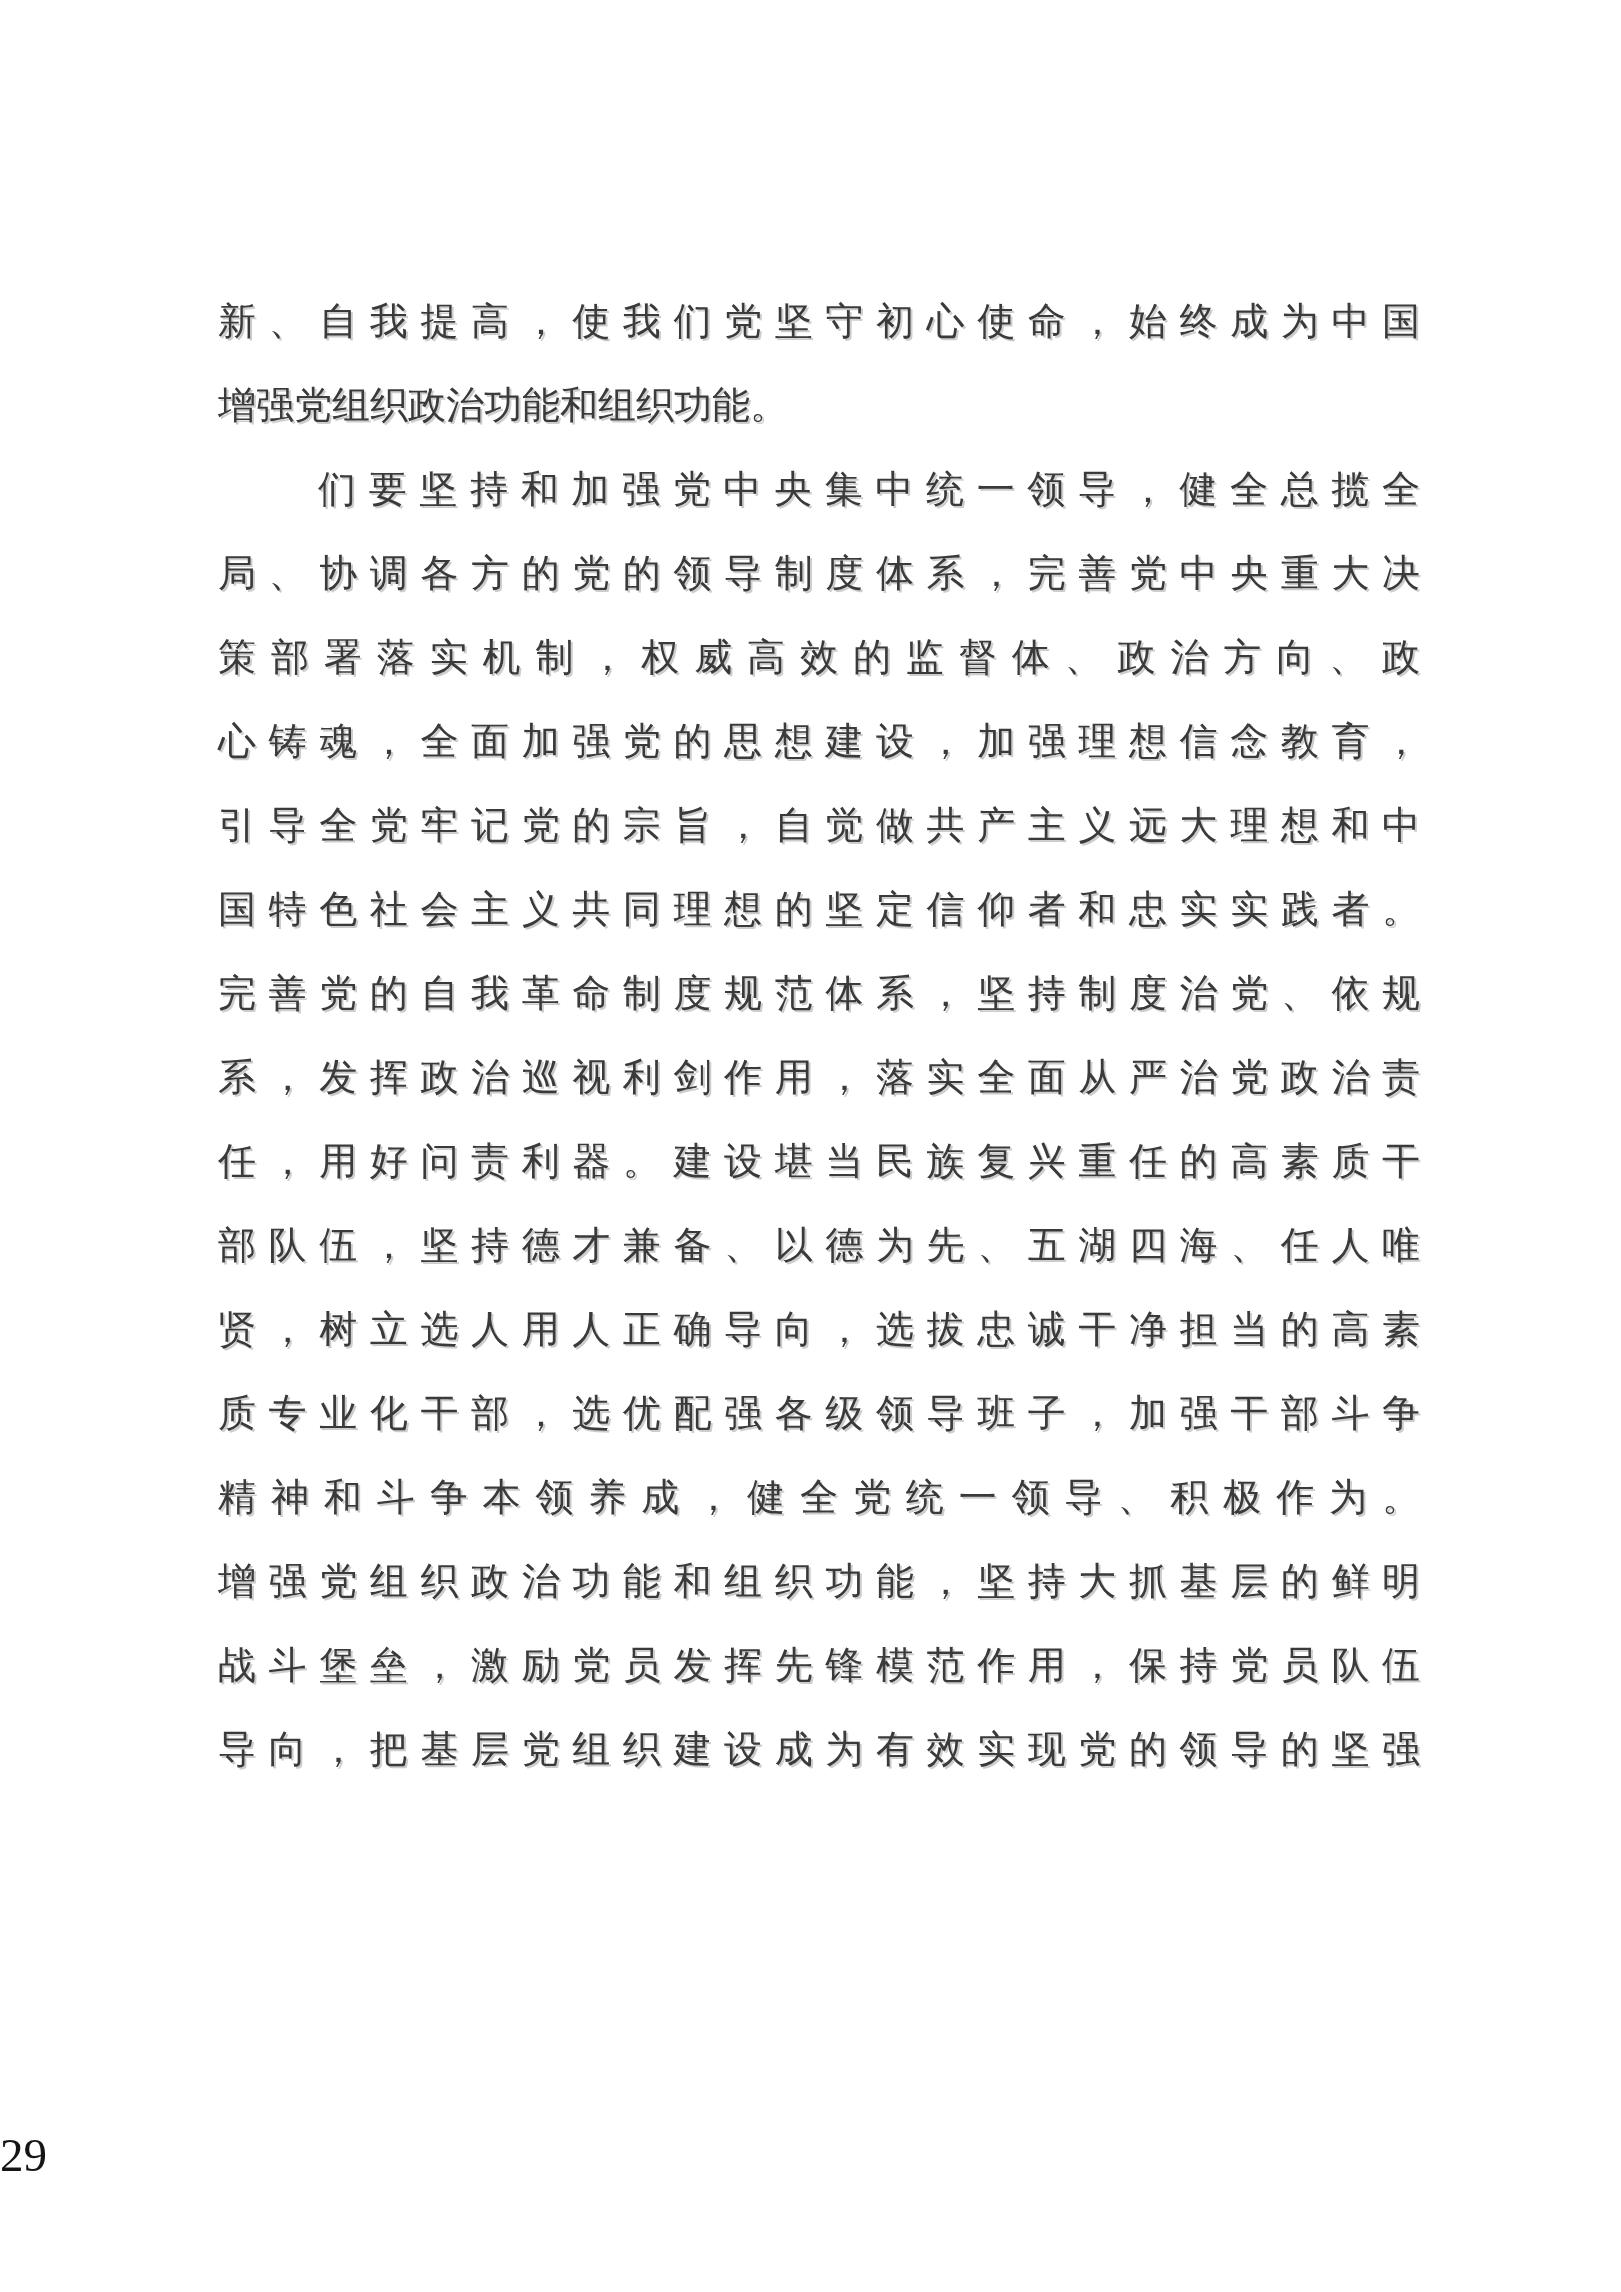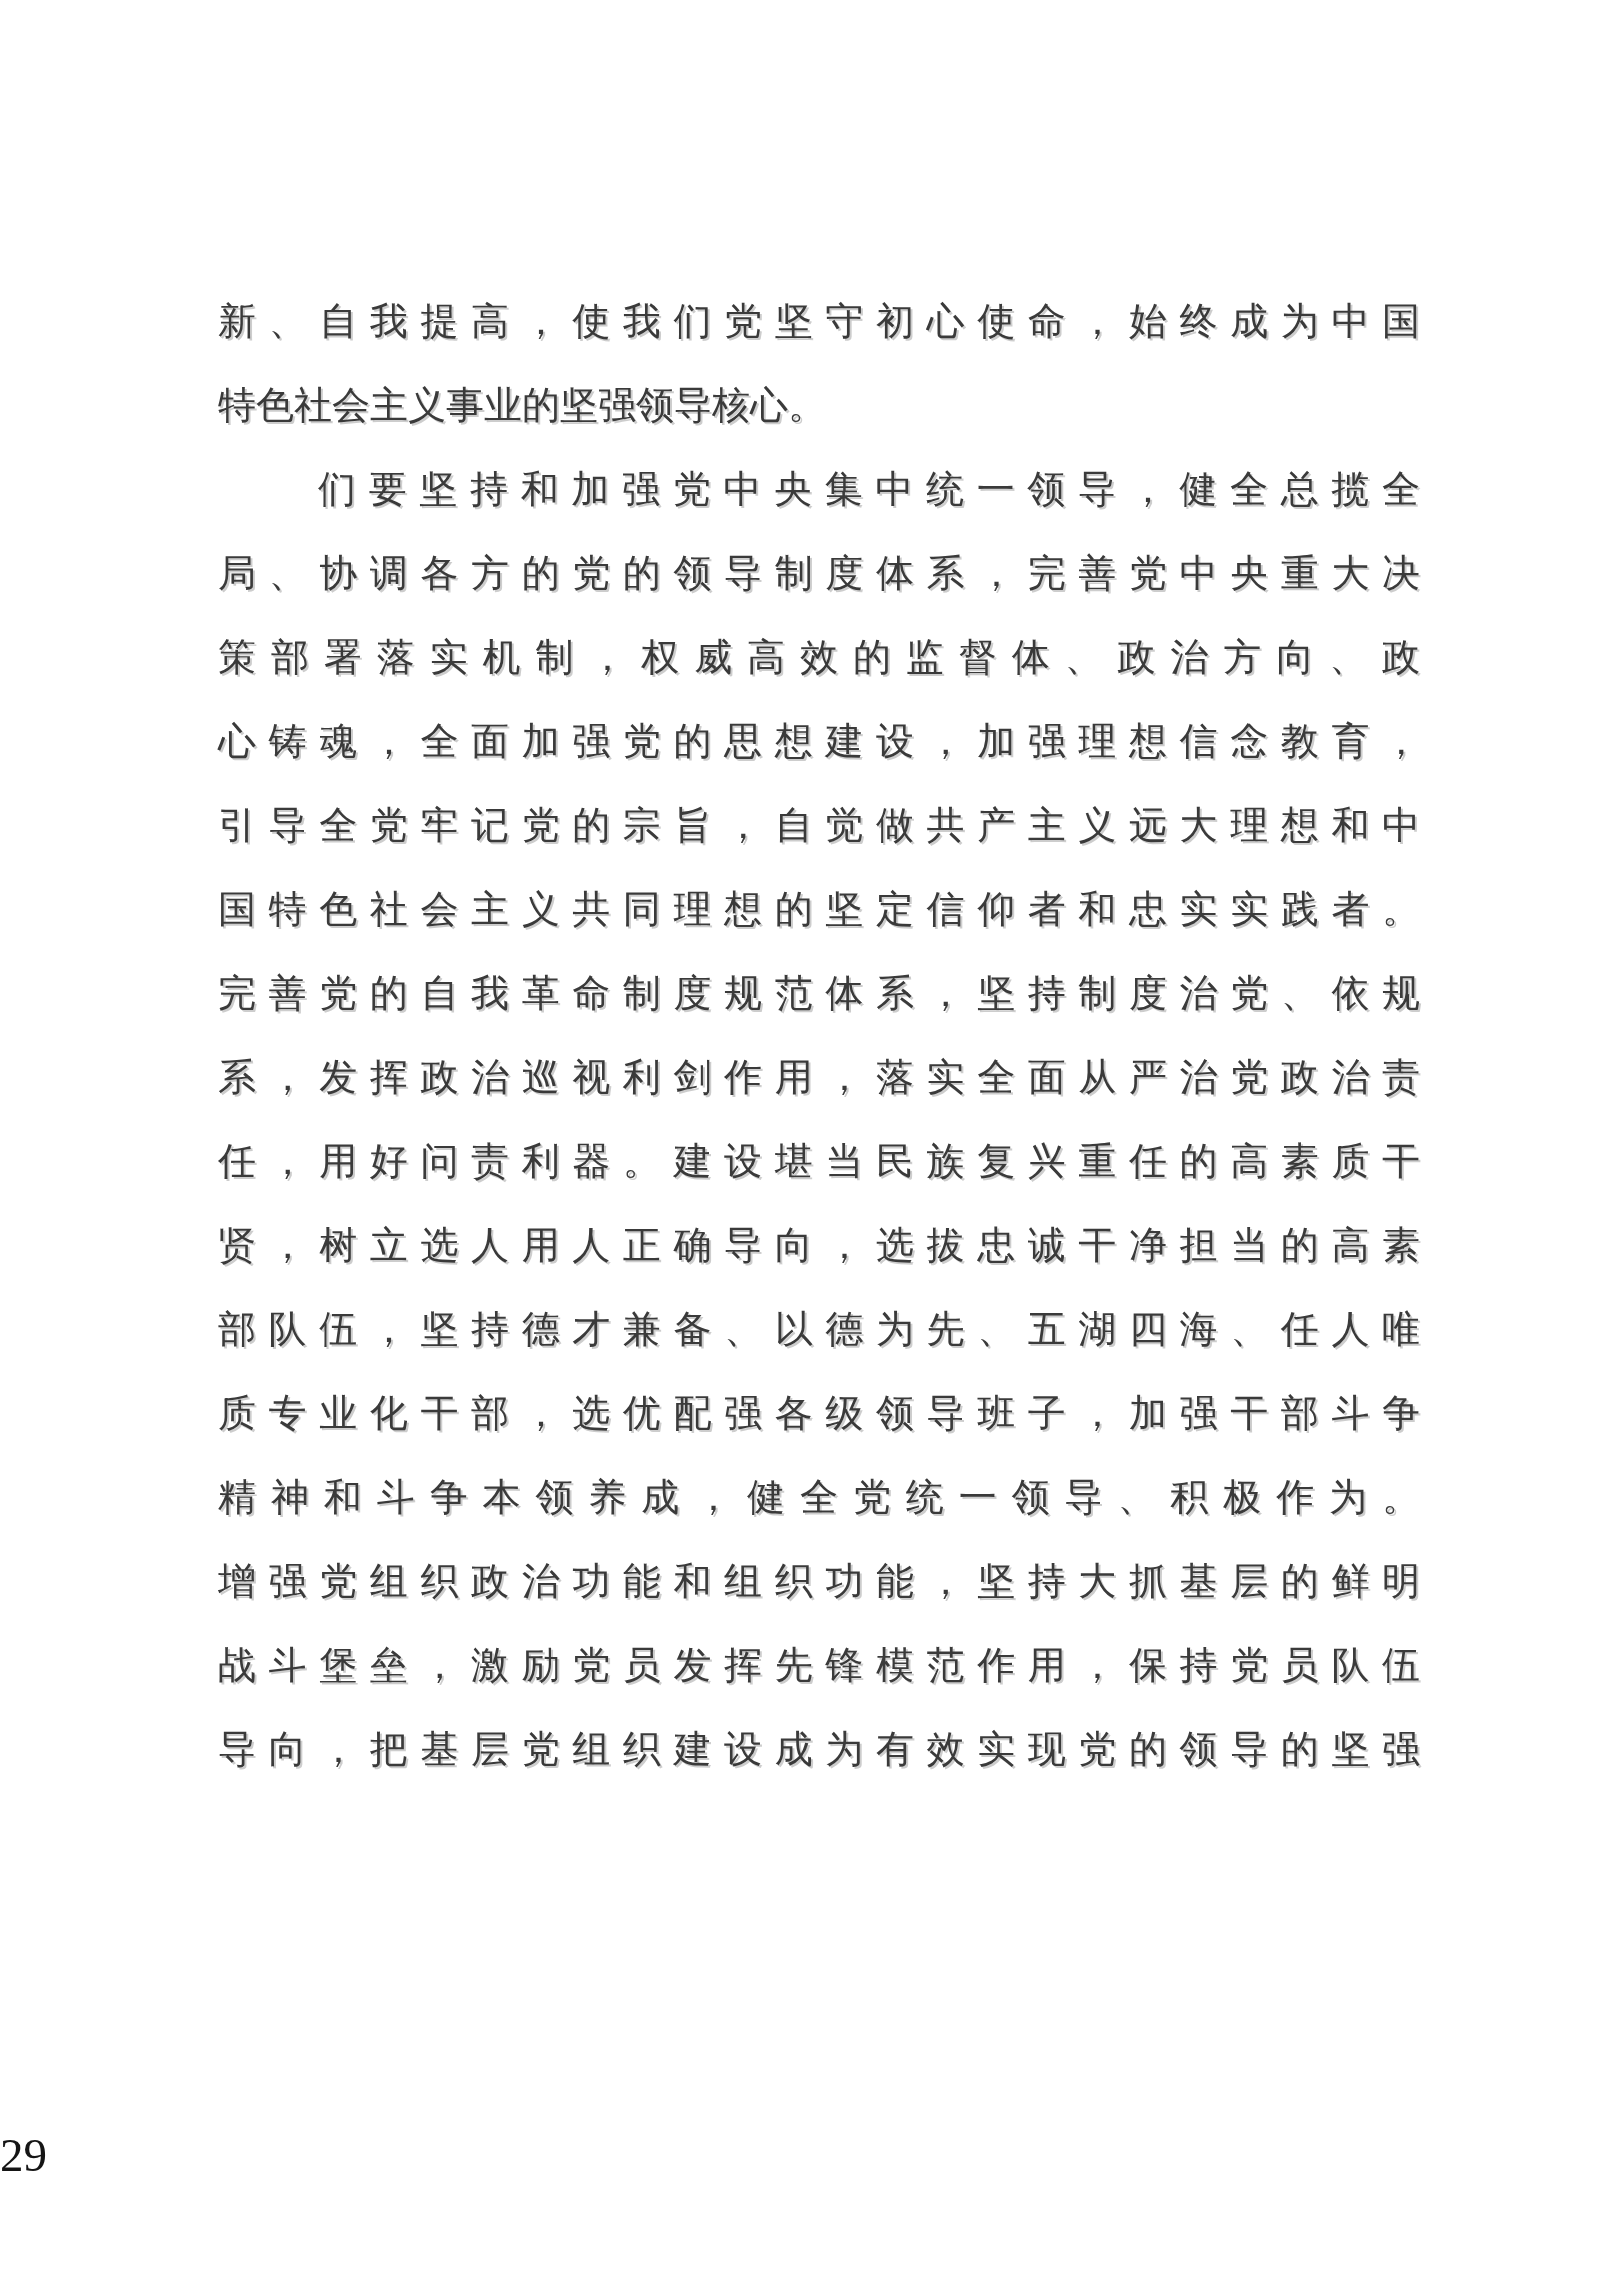--- a/index.html
+++ b/index.html
@@ -55,32 +55,32 @@
     line-height: 57px;
     color: var(--page-number-color, #151515);
   }
 </style>
 </head>
 <body>
 
 <div class="page">
   <div class="text-block">
       <div class="line full">新、自我提高，使我们党坚守初心使命，始终成为中国</div>
-      <div class="line">特色社会主义事业的坚强领导核心。</div>
+      <div class="line">增强党组织政治功能和组织功能。</div>
       <div class="line full indent">们要坚持和加强党中央集中统一领导，健全总揽全</div>
       <div class="line full">局、协调各方的党的领导制度体系，完善党中央重大决</div>
       <div class="line full">策部署落实机制，权威高效的监督体、政治方向、政</div>
       <div class="line full">心铸魂，全面加强党的思想建设，加强理想信念教育，</div>
       <div class="line full">引导全党牢记党的宗旨，自觉做共产主义远大理想和中</div>
       <div class="line full">国特色社会主义共同理想的坚定信仰者和忠实实践者。</div>
       <div class="line full">完善党的自我革命制度规范体系，坚持制度治党、依规</div>
       <div class="line full">系，发挥政治巡视利剑作用，落实全面从严治党政治责</div>
       <div class="line full">任，用好问责利器。建设堪当民族复兴重任的高素质干</div>
+      <div class="line full">部队伍，坚持德才兼备、以德为先、五湖四海、任人唯</div>
       <div class="line full">贤，树立选人用人正确导向，选拔忠诚干净担当的高素</div>
-      <div class="line full">部队伍，坚持德才兼备、以德为先、五湖四海、任人唯</div>
       <div class="line full">质专业化干部，选优配强各级领导班子，加强干部斗争</div>
       <div class="line full">精神和斗争本领养成，健全党统一领导、积极作为。</div>
       <div class="line full">增强党组织政治功能和组织功能，坚持大抓基层的鲜明</div>
       <div class="line full">战斗堡垒，激励党员发挥先锋模范作用，保持党员队伍</div>
       <div class="line full">导向，把基层党组织建设成为有效实现党的领导的坚强</div>
     </div>
   <div class="page-number">29</div>
 </div>
 
 

